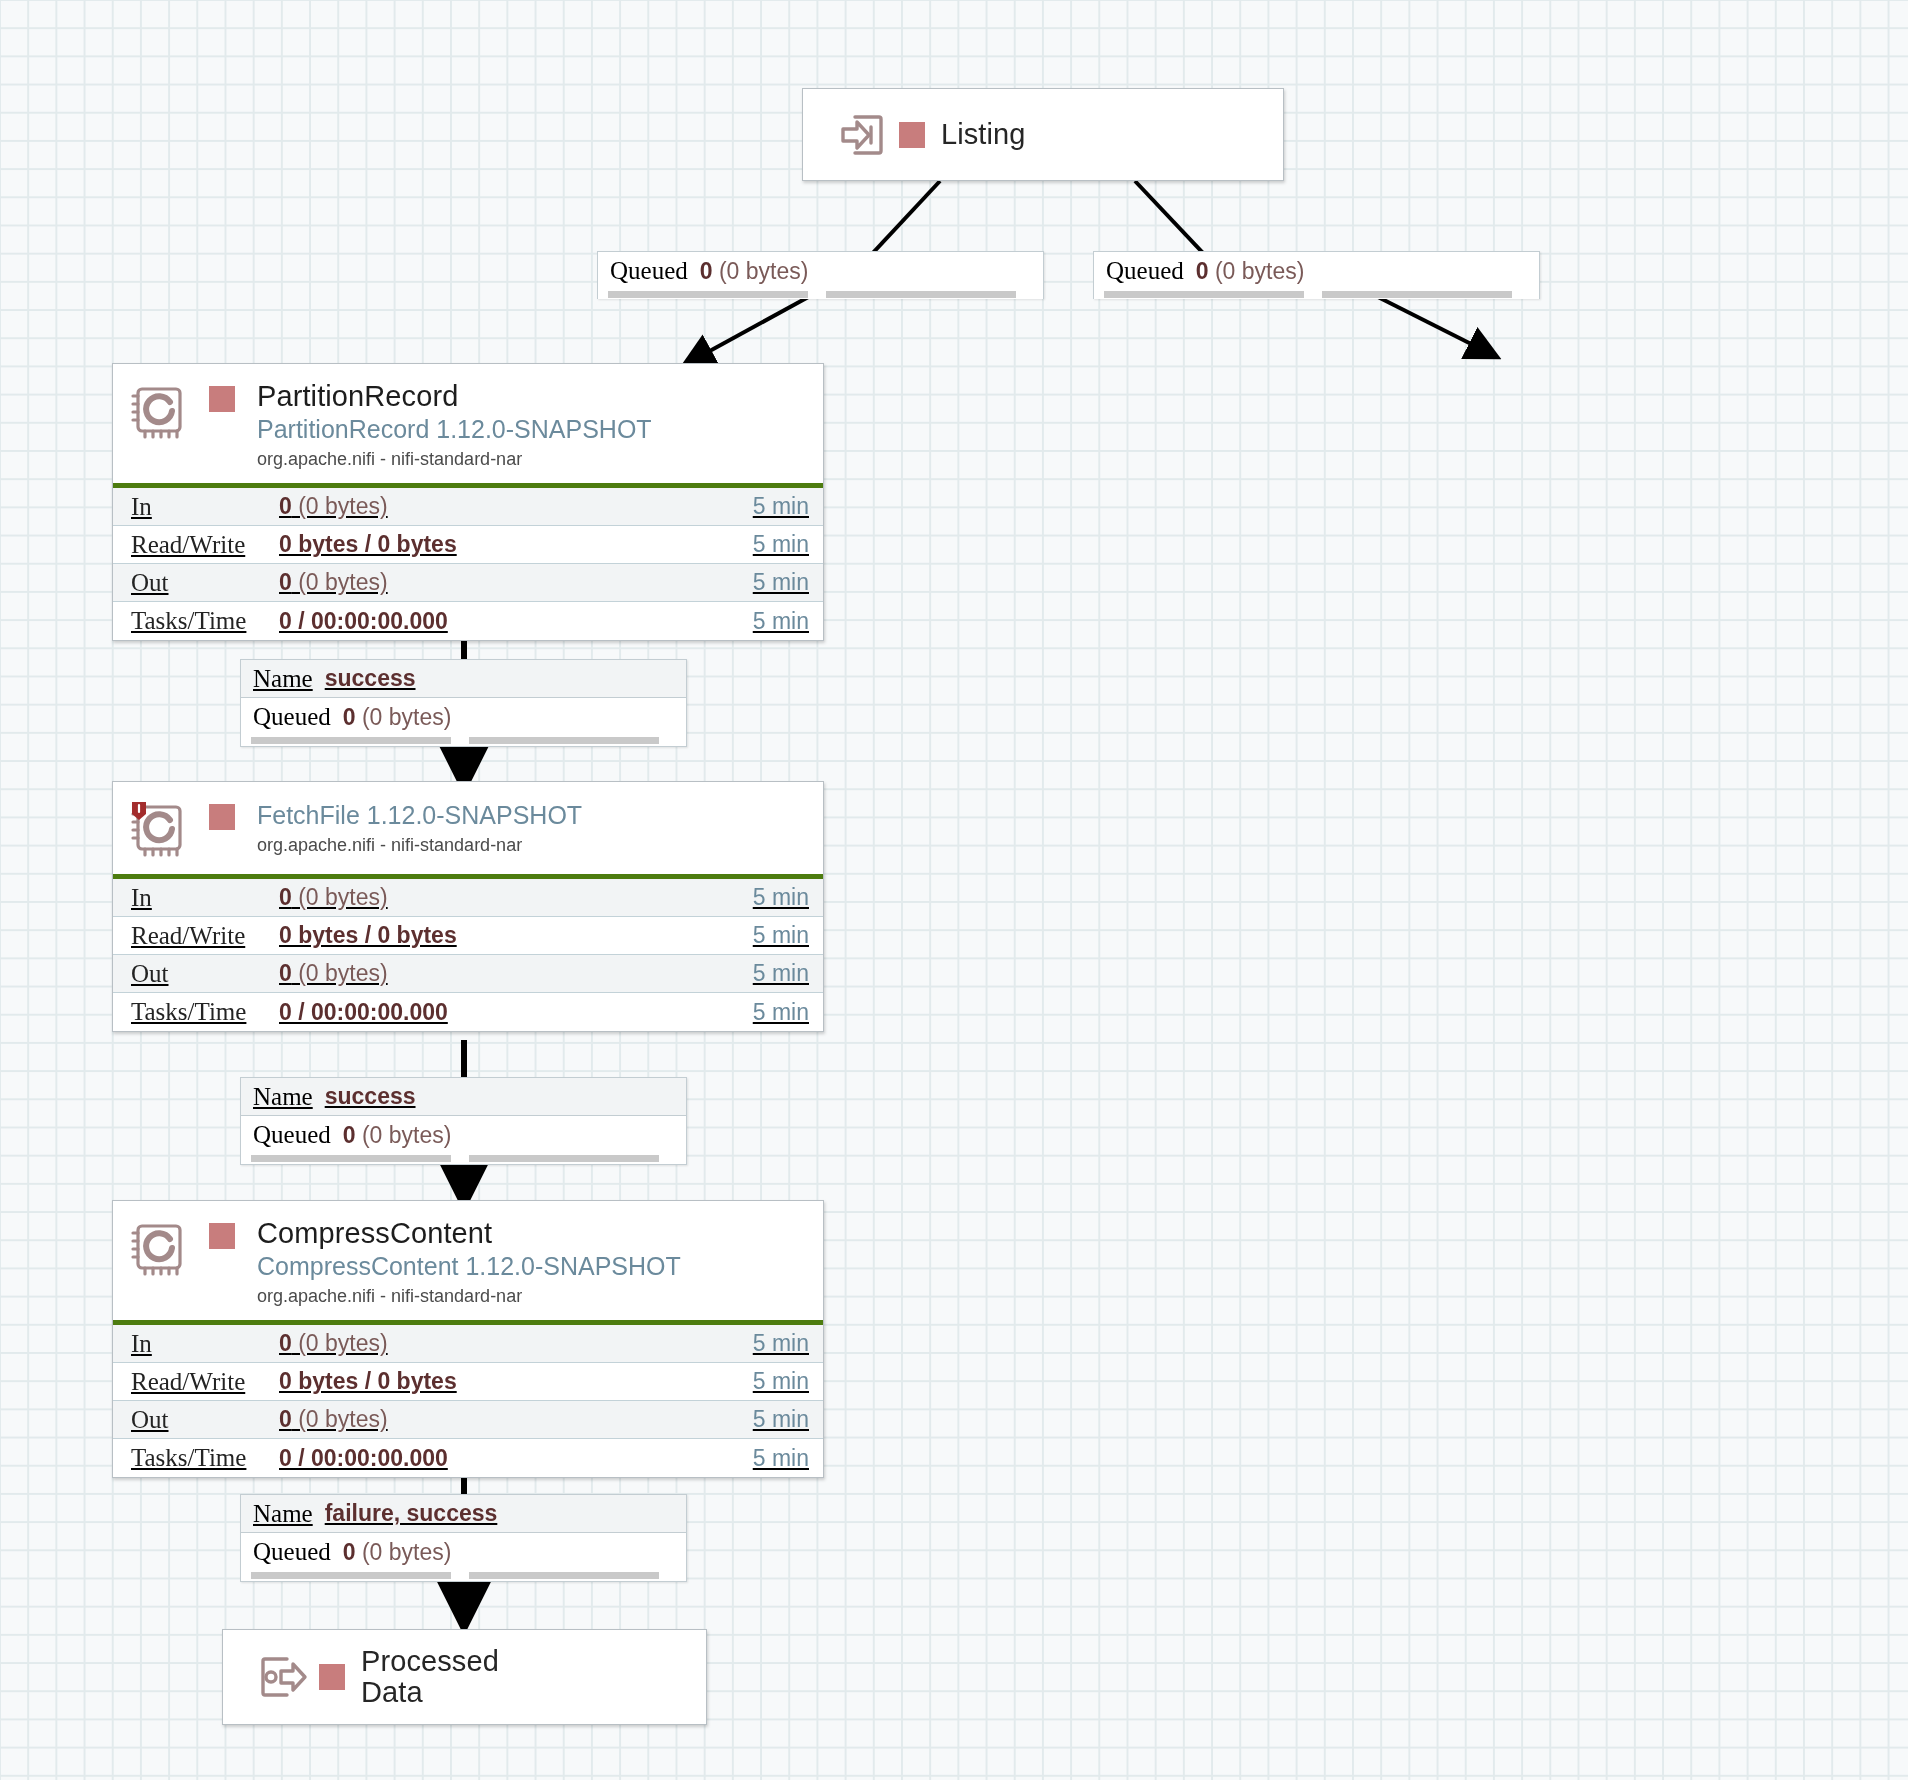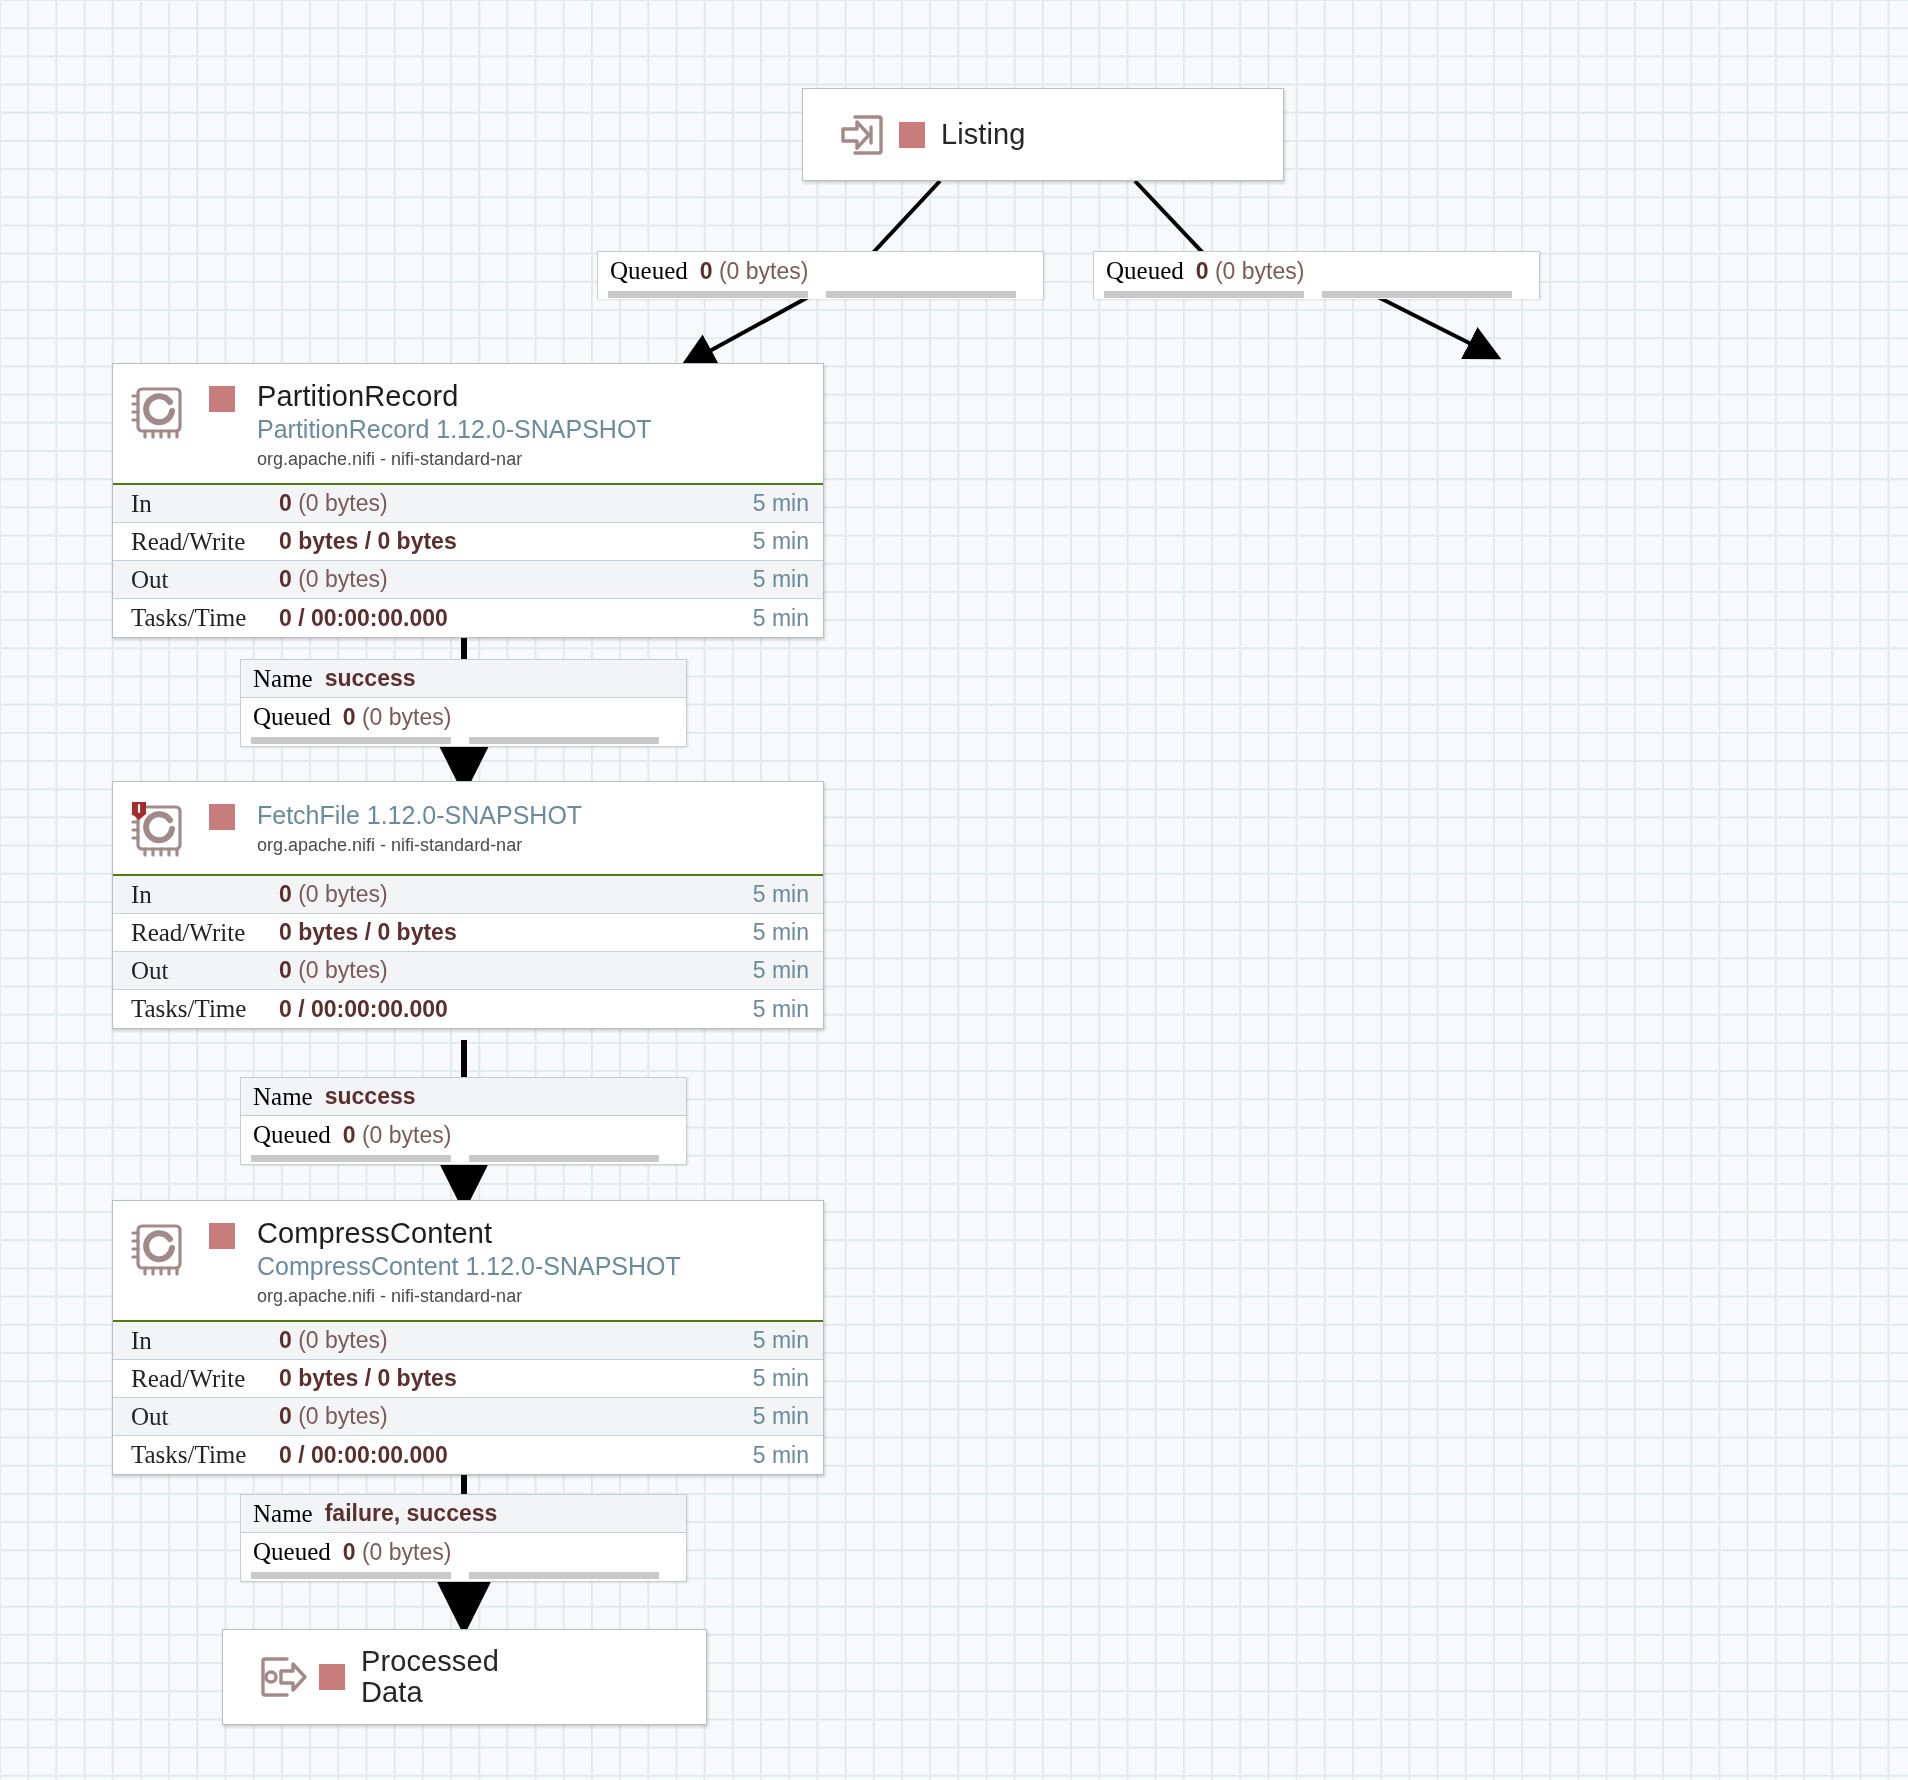--- a/index.html
+++ b/index.html
@@ -45,21 +45,21 @@
   
   .proc { width: 712px; }
   .proc-head { display:flex; padding: 16px 14px 12px 16px; background:#ffffff; }
   .proc-head .proc-icon { flex:0 0 auto; width:62px; height:62px; margin-right:12px; margin-top:2px;}
   .proc-head .stopsq { flex:0 0 auto; width:26px; height:26px; background:#c87d7d; margin:6px 22px 0 6px; }
   .proc-head .titles { flex:1 1 auto; min-width:0; }
   .proc-name { font-size:29px; color:#1d1d1d; line-height:1.12; letter-spacing:.1px; }
   .proc-type { font-size:25px; color:#6b8a9c; line-height:1.22; margin-top:2px; }
   .proc-bundle { font-size:18px; color:#4b4b4b; line-height:1.3; margin-top:3px; }
 
-  .proc-stats { border-top:2px solid #4d7c0f; }
+  .proc-stats { border-top:5px solid #4d7c0f;text-decoration:underline; }
   .stat-row {
     display:flex; align-items:center;
     height: 38px;
     padding: 0 14px 0 18px;
     border-bottom:1px solid #c3d2d8;
     font-size: 23px;
   }
   .stat-row:last-child { border-bottom:none; }
   .stat-row.alt { background:#f2f4f5; }
   .stat-row.plain { background:#ffffff; }
@@ -74,21 +74,21 @@
     position:absolute;
     background:#ffffff;
     border:1px solid #c3cdd2;
     box-shadow: 1px 1px 2px rgba(0,0,0,0.10);
   }
   .conn-row {
     display:flex; align-items:center;
     height:38px; padding:0 10px 0 12px;
     font-size:23px;
   }
-  .conn-row.name { background:#f2f4f5; border-bottom:1px solid #c3cdd2; }
+  .conn-row.name { background:#f2f4f5; border-bottom:1px solid #c3cdd2;text-decoration:underline; }
   .conn-row.queued { background:#ffffff; }
   .conn-key { font-family:"Liberation Serif", serif; font-size:25px; color:#000000; margin-right:12px; }
   .conn-val { color:#5c2f2f; font-weight:700; }
   .conn-val .muted { color:#7a5a58; font-weight:400; }
   .conn-bars { display:flex; align-items:center; height:9px; padding:0 10px; gap:18px; background:#ffffff;}
   .conn-bars .bar { height:7px; background:#c9c9c9; }
   .conn-bars .bar.b1 { flex: 0 0 200px; }
   .conn-bars .bar.b2 { flex: 0 0 190px; }
 </style>
 </head>

